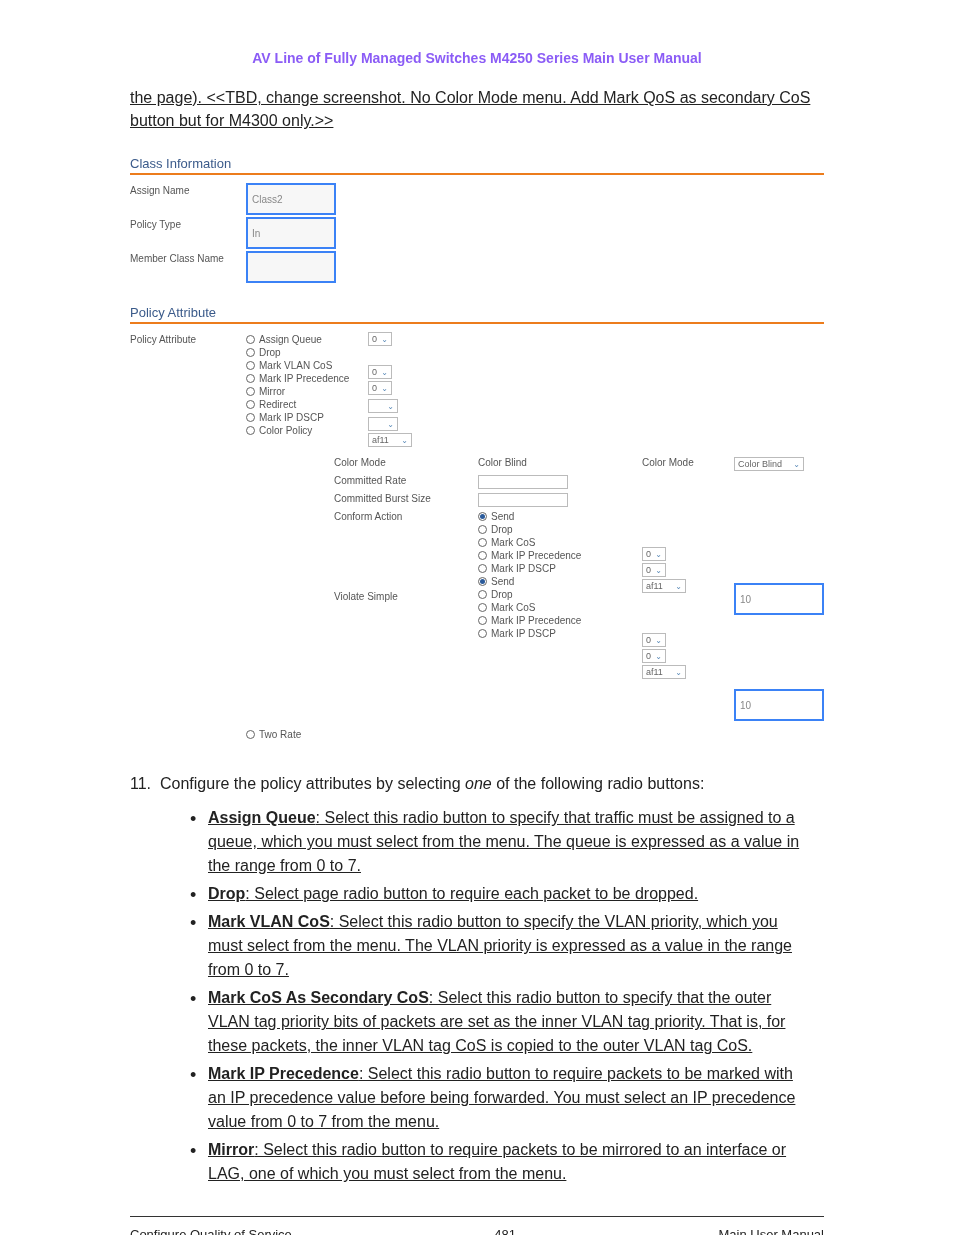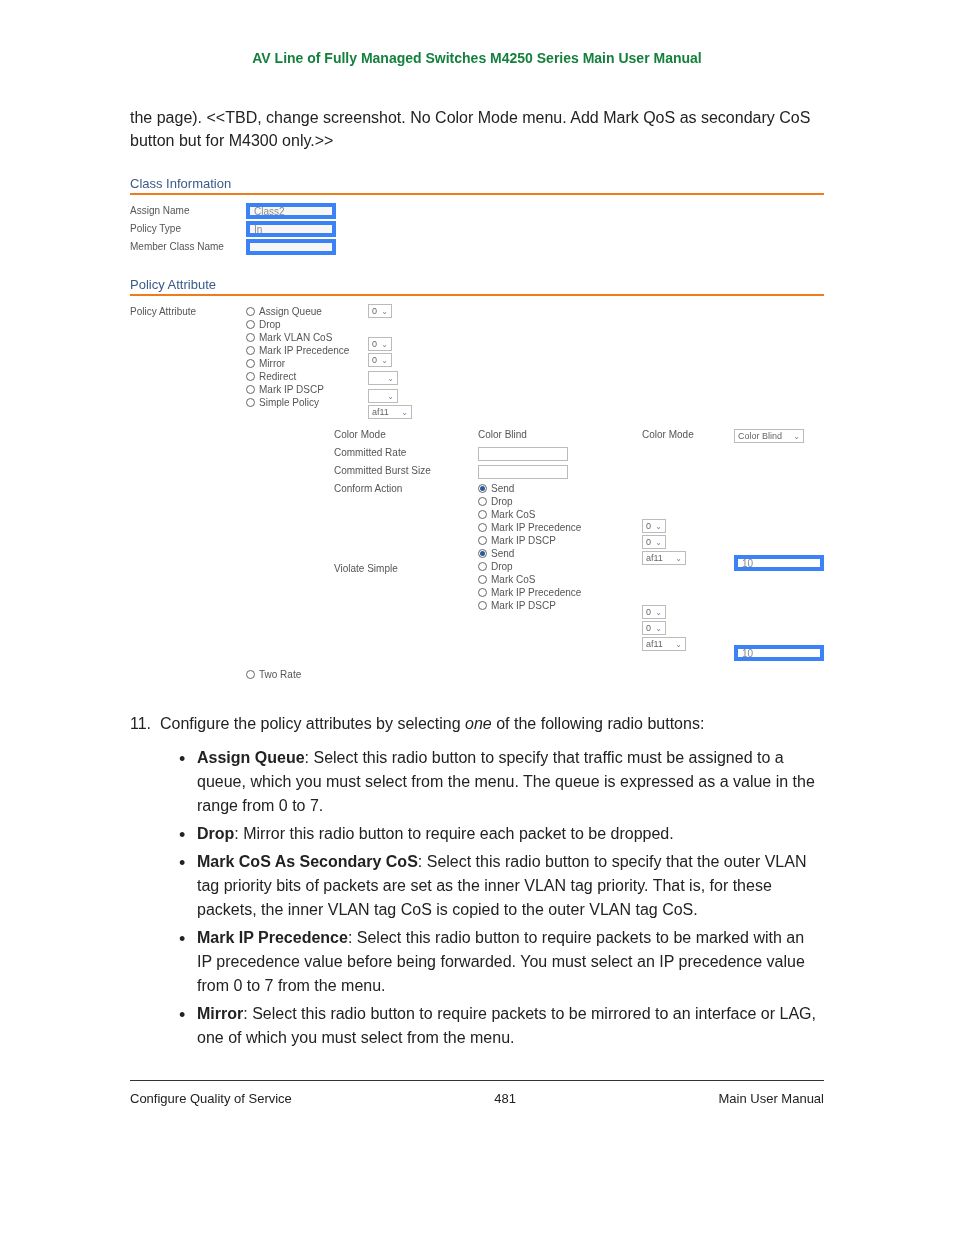--- a/index.html
+++ b/index.html
@@ -10,28 +10,29 @@
     margin: 0 auto;
     color: #333;
   }
   .page {
     padding: 50px 130px 40px 130px;
   }
   .doc-header {
     text-align: center;
     font-weight: bold;
     font-size: 14px;
-    color: #15803d;
-    margin-bottom: 40px;
+    color: #8b5cf6;
+    margin-bottom: 20px;
   }
   .intro-text {
     font-size: 16px;
     line-height: 1.45;
     color: #222;
     margin-bottom: 24px;
+    text-decoration: underline;
   }
   
   .shot {
     font-size: 10px;
     color: #555;
     margin-bottom: 30px;
     position: relative;
   }
   .section-title {
     color: #3a5a8a;
@@ -50,26 +51,26 @@
     gap: 6px;
   }
   .label-col {
     width: 110px;
     flex-shrink: 0;
     color: #555;
     font-size: 10px;
     padding-top: 2px;
   }
   .field {
-    border: 4px solid #3b82f6;
+    border: 2px solid #3b82f6;
     background: #f7f7f7;
     font-size: 10px;
     color: #888;
     padding: 2px 4px;
-    height: 16px;
+    height: 32px;
     display: inline-flex;
     align-items: center;
   }
   .field.w90 { width: 90px; }
   .dropdown {
     border: 1px solid #bbb;
     background: #fff;
     font-size: 9px;
     color: #666;
     padding: 1px 3px;
@@ -134,21 +135,22 @@
   .bullets {
     list-style: none;
     margin-left: 40px;
   }
   .bullets li {
     position: relative;
     font-size: 16px;
     line-height: 1.5;
     color: #222;
     padding-left: 22px;
-    margin: 4px 5px;
+    margin: 4px 16px;
+    text-decoration: underline;
   }
   .bullets li::before {
     content: "•";
     position: absolute;
     left: 4px;
     top: 0;
     font-size: 18px;
   }
   .bullets b { font-weight: bold; }
   .footer-rule {
@@ -222,21 +224,21 @@
         <div class="opt">
             <span class="radio"></span>
             <span>Redirect</span>
           </div>
         <div class="opt">
             <span class="radio"></span>
             <span>Mark IP DSCP</span>
           </div>
         <div class="opt">
             <span class="radio"></span>
-            <span>Simple Policy</span>
+            <span>Color Policy</span>
           </div>
       </div>
 
       <div class="ctrl-col" style="margin-left:-4px;">
         <div style="height:1px;"><span class="dropdown" style="width:24px;">
               <span>0</span>
               <span class="chev">⌄</span>
             </span></div>
         <div style="height:32px;"></div>
         <div><span class="dropdown" style="width:24px;">
@@ -389,21 +391,22 @@
 
   <div class="step">
     <span class="step-num">11.</span>
     <span>
       <span>Configure the policy attributes by selecting </span><span class="italic">one</span><span> of the following radio buttons:</span>
     </span>
   </div>
 
   <ul class="bullets">
     <li><b>Assign Queue</b><span>: Select this radio button to specify that traffic must be assigned to a queue, which you must select from the menu. The queue is expressed as a value in the range from 0 to 7.</span></li>
-    <li><b>Drop</b><span>: Mirror this radio button to require each packet to be dropped.</span></li>
+    <li><b>Drop</b><span>: Select page radio button to require each packet to be dropped.</span></li>
+    <li><b>Mark VLAN CoS</b><span>: Select this radio button to specify the VLAN priority, which you must select from the menu. The VLAN priority is expressed as a value in the range from 0 to 7.</span></li>
     <li><b>Mark CoS As Secondary CoS</b><span>: Select this radio button to specify that the outer VLAN tag priority bits of packets are set as the inner VLAN tag priority. That is, for these packets, the inner VLAN tag CoS is copied to the outer VLAN tag CoS.</span></li>
     <li><b>Mark IP Precedence</b><span>: Select this radio button to require packets to be marked with an IP precedence value before being forwarded. You must select an IP precedence value from 0 to 7 from the menu.</span></li>
     <li><b>Mirror</b><span>: Select this radio button to require packets to be mirrored to an interface or LAG, one of which you must select from the menu.</span></li>
   </ul>
 
   <hr class="footer-rule">
   <div class="footer">
     <span>Configure Quality of Service</span>
     <span>481</span>
     <span>Main User Manual</span>

